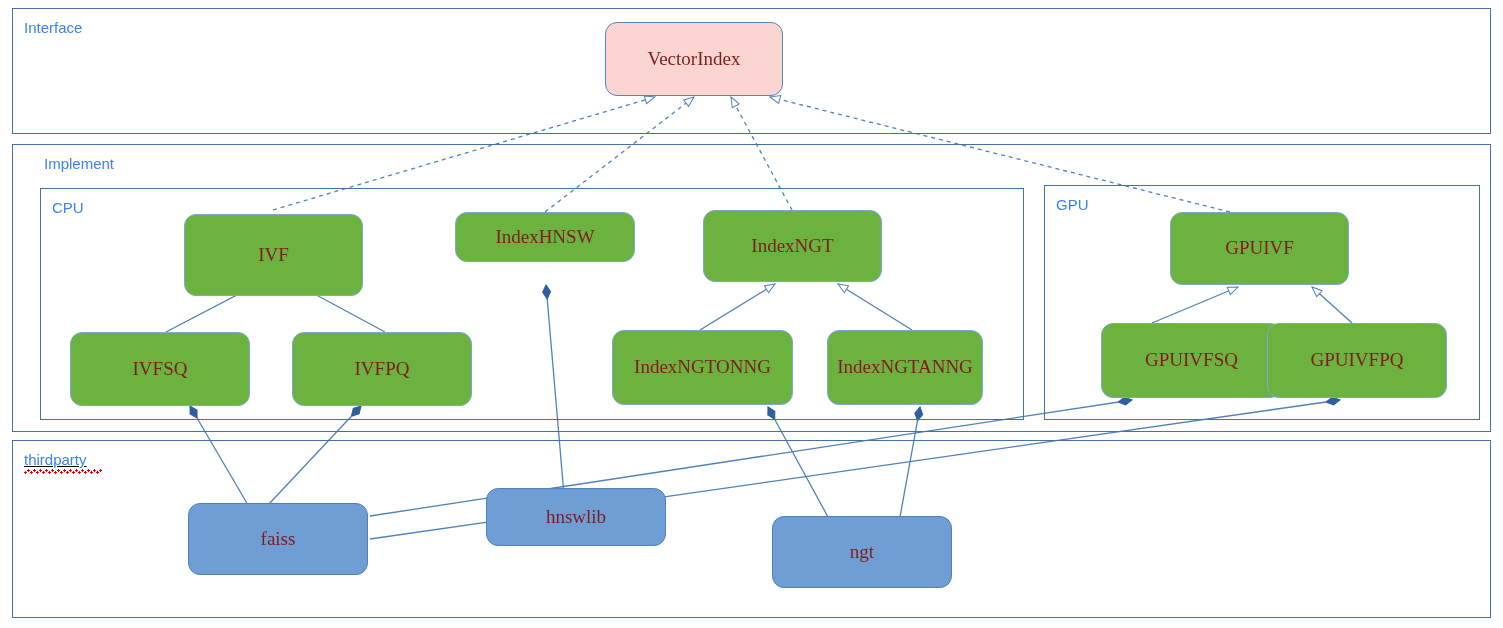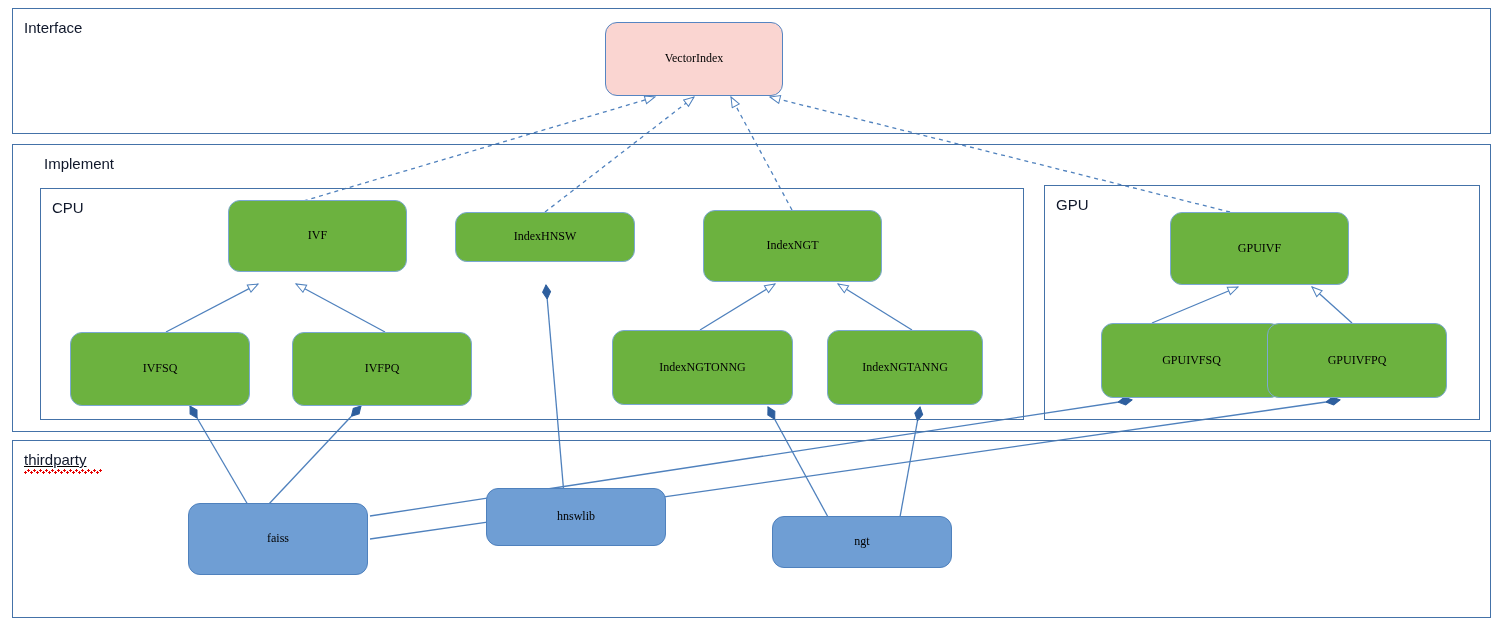--- a/index.html
+++ b/index.html
@@ -19,21 +19,21 @@
   .package {
     position: absolute;
     border: 1px solid #4472a8;
     background: transparent;
     box-sizing: border-box;
   }
   .package-label {
     position: absolute;
     font-family: "Liberation Sans", sans-serif;
     font-size: 15px;
-    color: #0f172a;
+    color: #3b82f6;
     white-space: nowrap;
     line-height: 1;
   }
   .package-label.misspelled {
     text-decoration: underline;
     text-decoration-color: #000000;
   }
   .squiggle {
     position: absolute;
     height: 5px;
@@ -45,22 +45,22 @@
   }
   
   .node {
     position: absolute;
     box-sizing: border-box;
     border-radius: 12px;
     display: flex;
     align-items: center;
     justify-content: center;
     font-family: "Liberation Serif", serif;
-    font-size: 12px;
-    color: #000000;
+    font-size: 19px;
+    color: #7f1d1d;
     text-align: center;
     line-height: 1.1;
   }
   .node.iface {
     background: #fad5d1;
     border: 1px solid #5585c2;
   }
   .node.green {
     background: #6cb23f;
     border: 1px solid #7ba8d4;
@@ -127,21 +127,21 @@
       <div class="package" style="left: 1044px; top: 185px; width: 436px; height: 235px;"></div>
       <div class="package-label" style="left: 1056px; top: 197px;">GPU</div>
       <div class="package" style="left: 12px; top: 440px; width: 1479px; height: 178px;"></div>
       <div class="package-label misspelled" style="left: 24px; top: 452px;">thirdparty</div>
       <div class="squiggle" style="left: 24px; top: 469px; width: 78px;"></div>
     </div>
   <div id="nodes-layer">
       <div class="node iface" style="left: 605px; top: 22px; width: 178px; height: 74px;">
         <span>VectorIndex</span>
       </div>
-      <div class="node green" style="left: 184px; top: 200px; width: 179px; height: 72px; margin-left: 44px;">
+      <div class="node green" style="left: 184px; top: 214px; width: 179px; height: 82px;">
         <span>IVF</span>
       </div>
       <div class="node green" style="left: 455px; top: 212px; width: 180px; height: 50px;">
         <span>IndexHNSW</span>
       </div>
       <div class="node green" style="left: 703px; top: 210px; width: 179px; height: 72px;">
         <span>IndexNGT</span>
       </div>
       <div class="node green" style="left: 70px; top: 332px; width: 180px; height: 74px;">
         <span>IVFSQ</span>
@@ -163,18 +163,18 @@
       </div>
       <div class="node green" style="left: 1267px; top: 323px; width: 180px; height: 75px;">
         <span>GPUIVFPQ</span>
       </div>
       <div class="node blue" style="left: 188px; top: 503px; width: 180px; height: 72px;">
         <span>faiss</span>
       </div>
       <div class="node blue" style="left: 486px; top: 488px; width: 180px; height: 58px;">
         <span>hnswlib</span>
       </div>
-      <div class="node blue" style="left: 772px; top: 516px; width: 180px; height: 52px;">
+      <div class="node blue" style="left: 772px; top: 516px; width: 180px; height: 72px;">
         <span>ngt</span>
       </div>
     </div>
 
 </div>
 
 </body></html>

